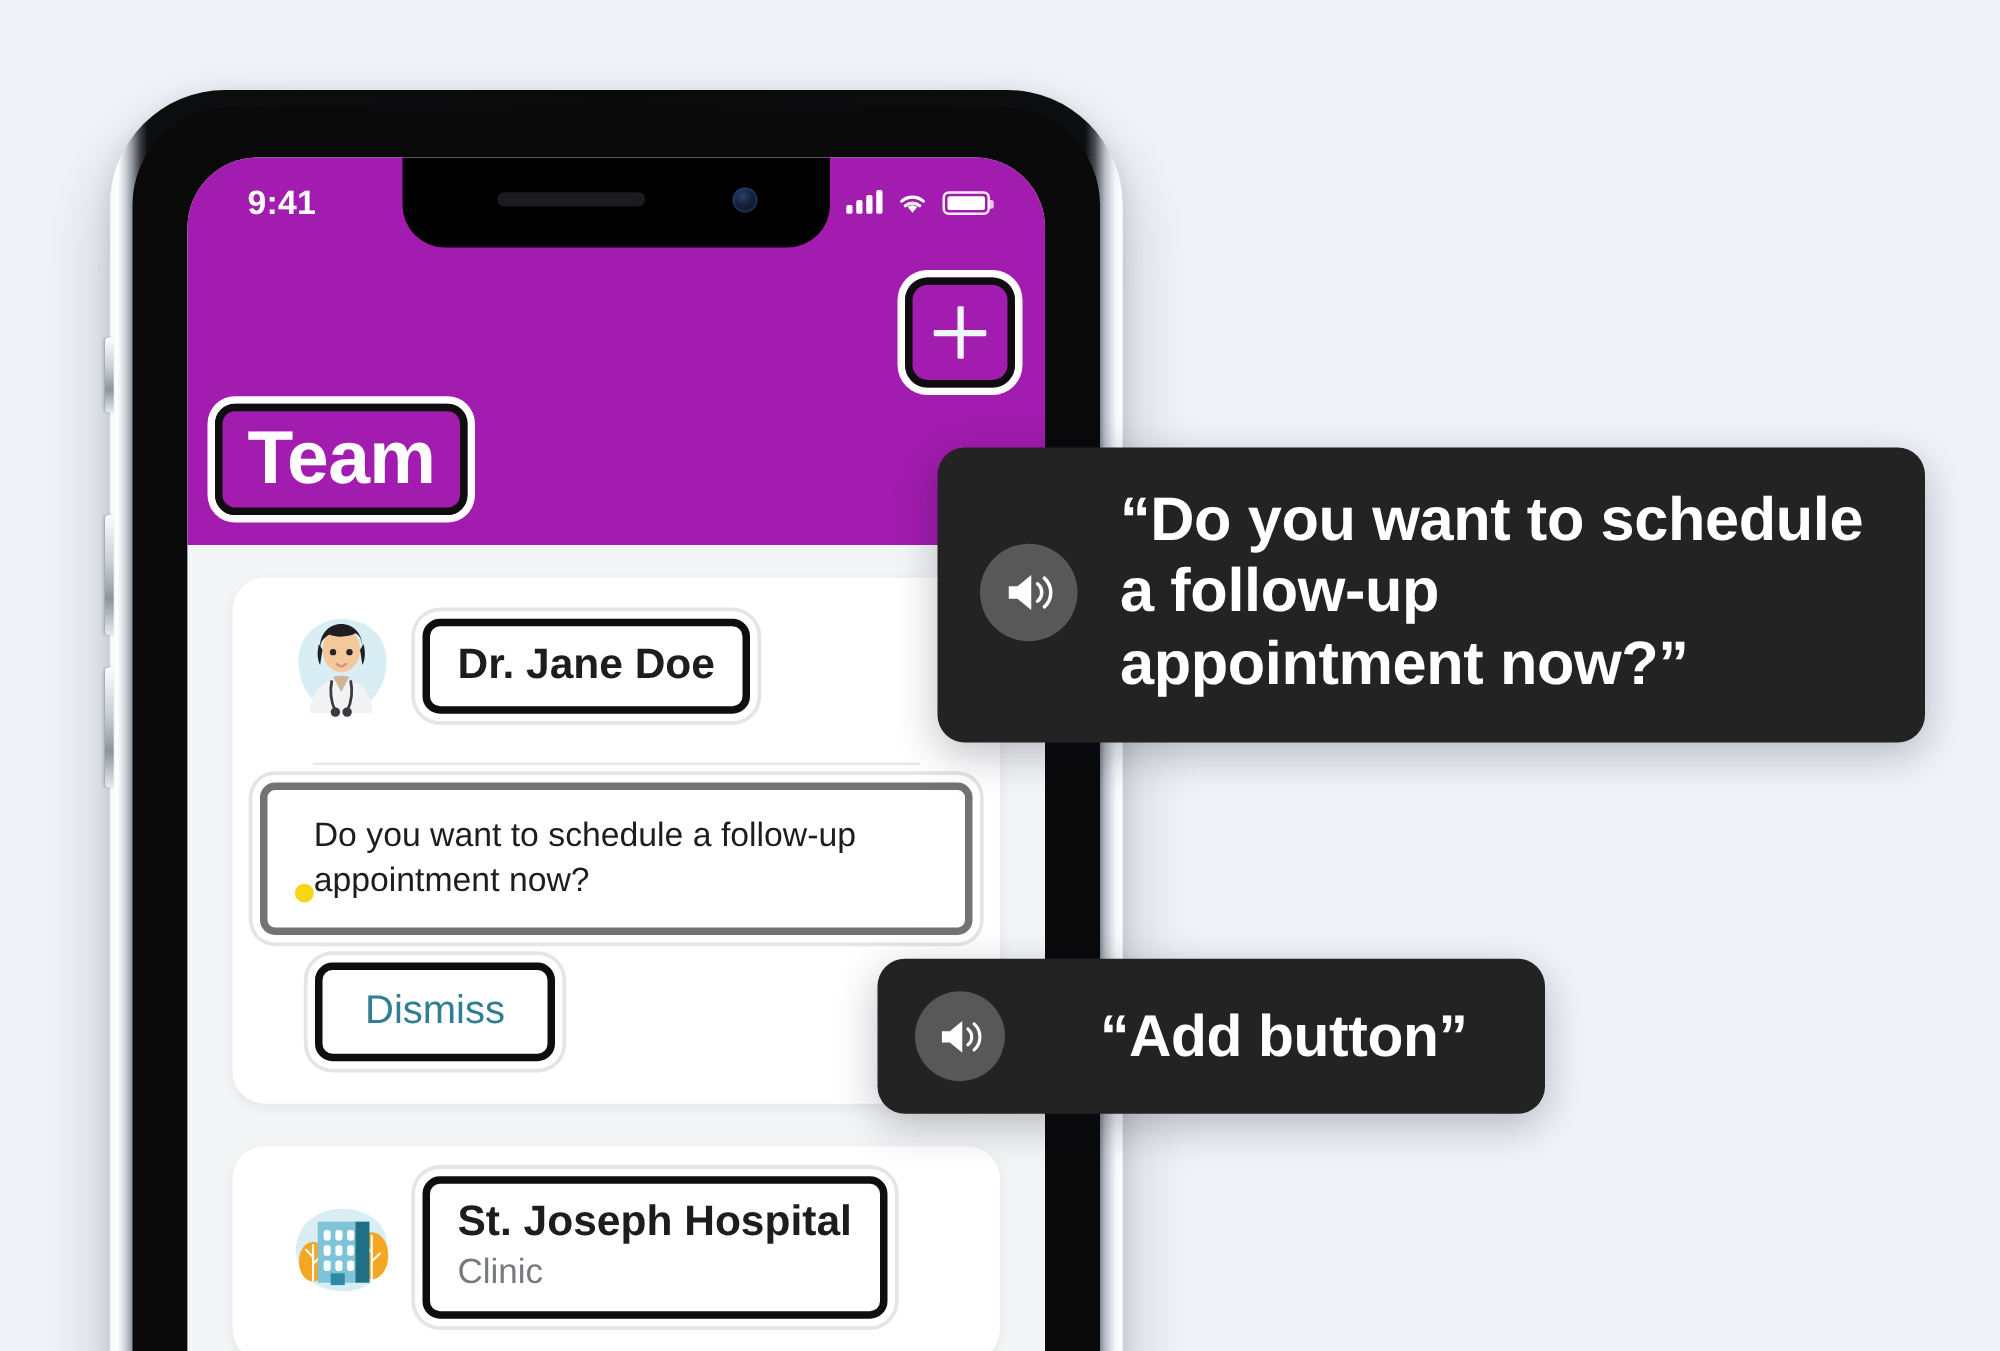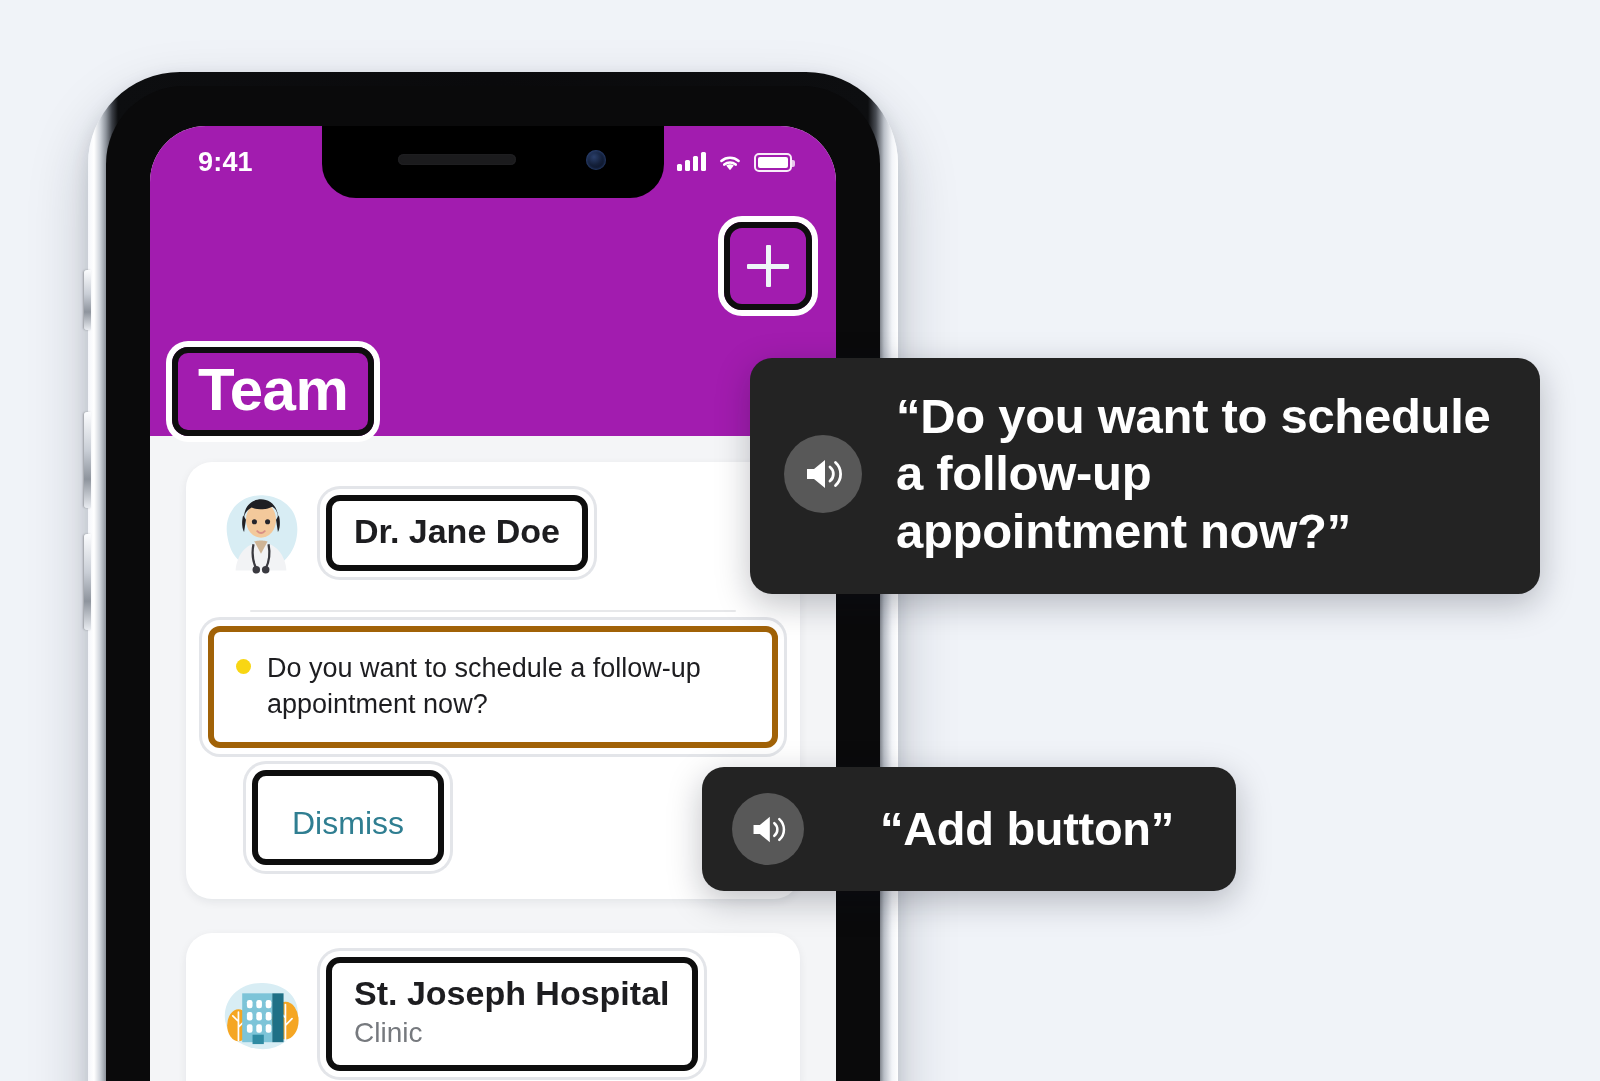--- a/index.html
+++ b/index.html
@@ -186,21 +186,21 @@
     position: absolute;
     background: #eef6f8;
     border-radius: 1px;
   }
   .plus-glyph::before { left: 0; top: 19px; width: 42px; height: 4.5px; }
   .plus-glyph::after  { top: 0; left: 19px; height: 42px; width: 4.5px; }
 
   
   .team-title {
     position: absolute;
-    left: 22px; bottom: 0;
+    left: 22px; bottom: 24px;
     padding: 6px 20px 10px 20px;
     border: 6px solid #0e0e0e;
     border-radius: 16px;
     box-shadow: 0 0 0 6px #ffffff;
     z-index: 4;
   }
   .team-title span {
     display: block;
     color: #ffffff;
     font-size: 60px;
@@ -223,21 +223,21 @@
     box-shadow: 0 3px 10px rgba(20,28,45,0.07);
     margin-bottom: 34px;
     padding: 24px 0 0 0;
   }
 
   
   .identity-row {
     display: flex;
     align-items: center;
     gap: 18px;
-    padding: 0 28px 0 28px;
+    padding: 0 28px 0 40px;
   }
 
   .avatar {
     width: 94px; height: 94px;
     flex: 0 0 94px;
     position: relative;
   }
   .avatar svg { display: block; width: 100%; height: 100%; }
 
   .name-box {
@@ -267,28 +267,27 @@
   .separator {
     height: 2px;
     background: #e7e8ea;
     margin: 30px 64px 0 64px;
     border-radius: 1px;
   }
 
   
   .notif-box {
     margin: 14px 22px 0 22px;
-    border: 6px solid #a16207;
+    border: 6px solid #737373;
     border-radius: 12px;
     box-shadow: 0 0 0 6px #ffffff, 0 0 0 9px #e3e5e9;
     background: #fff;
     padding: 18px 22px 20px 22px;
     display: flex;
-    gap: 16px;
-    align-items: flex-start;
+    align-items: flex-end;
   }
   .notif-dot {
     flex: 0 0 15px;
     width: 15px; height: 15px;
     border-radius: 50%;
     background: #f8d613;
     margin-top: 9px;
   }
   .notif-text {
     font-size: 27px;
@@ -300,21 +299,21 @@
   .actions {
     display: flex;
     gap: 26px;
     padding: 22px 22px 34px 66px;
   }
   .action-btn {
     border: 6px solid #0e0e0e;
     border-radius: 14px;
     box-shadow: 0 0 0 6px #ffffff, 0 0 0 9px #e3e5e9;
     background: #fff;
-    padding: 28px 34px 16px 34px;
+    padding: 12px 34px 16px 34px;
     font-size: 32px;
     font-weight: 400;
     color: #2f7e91;
     line-height: 1.2;
     min-width: 190px;
     text-align: center;
   }
   .action-btn.add { min-width: 190px; }
 
   

